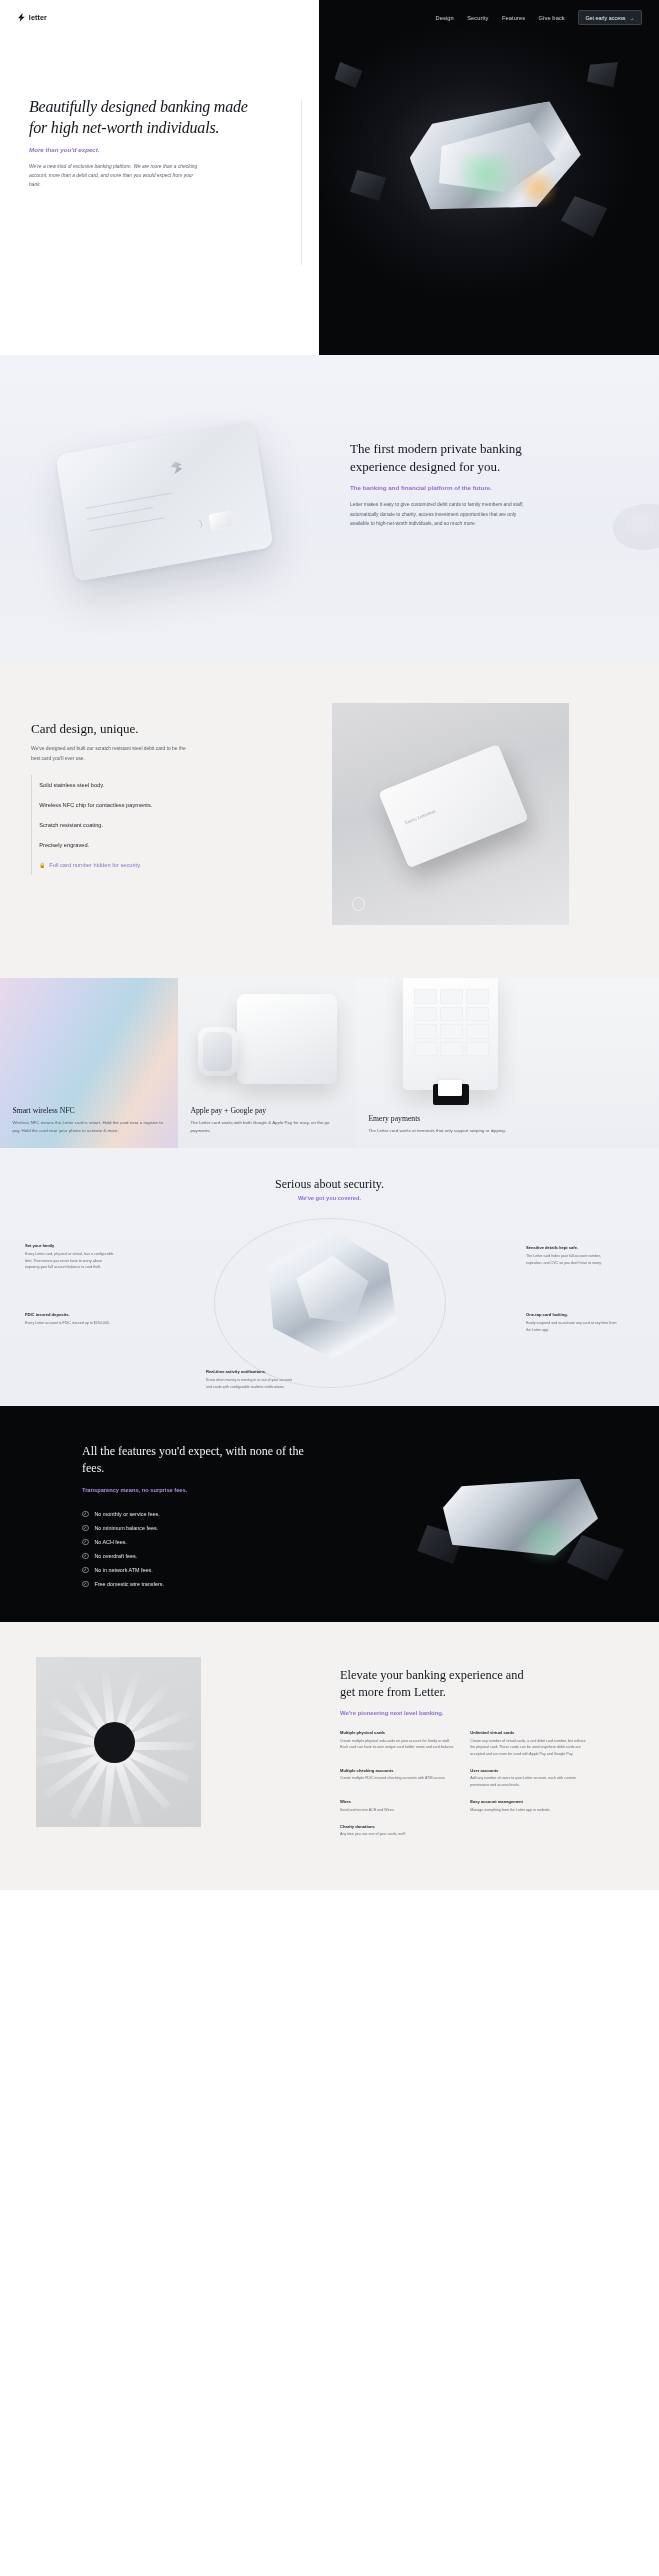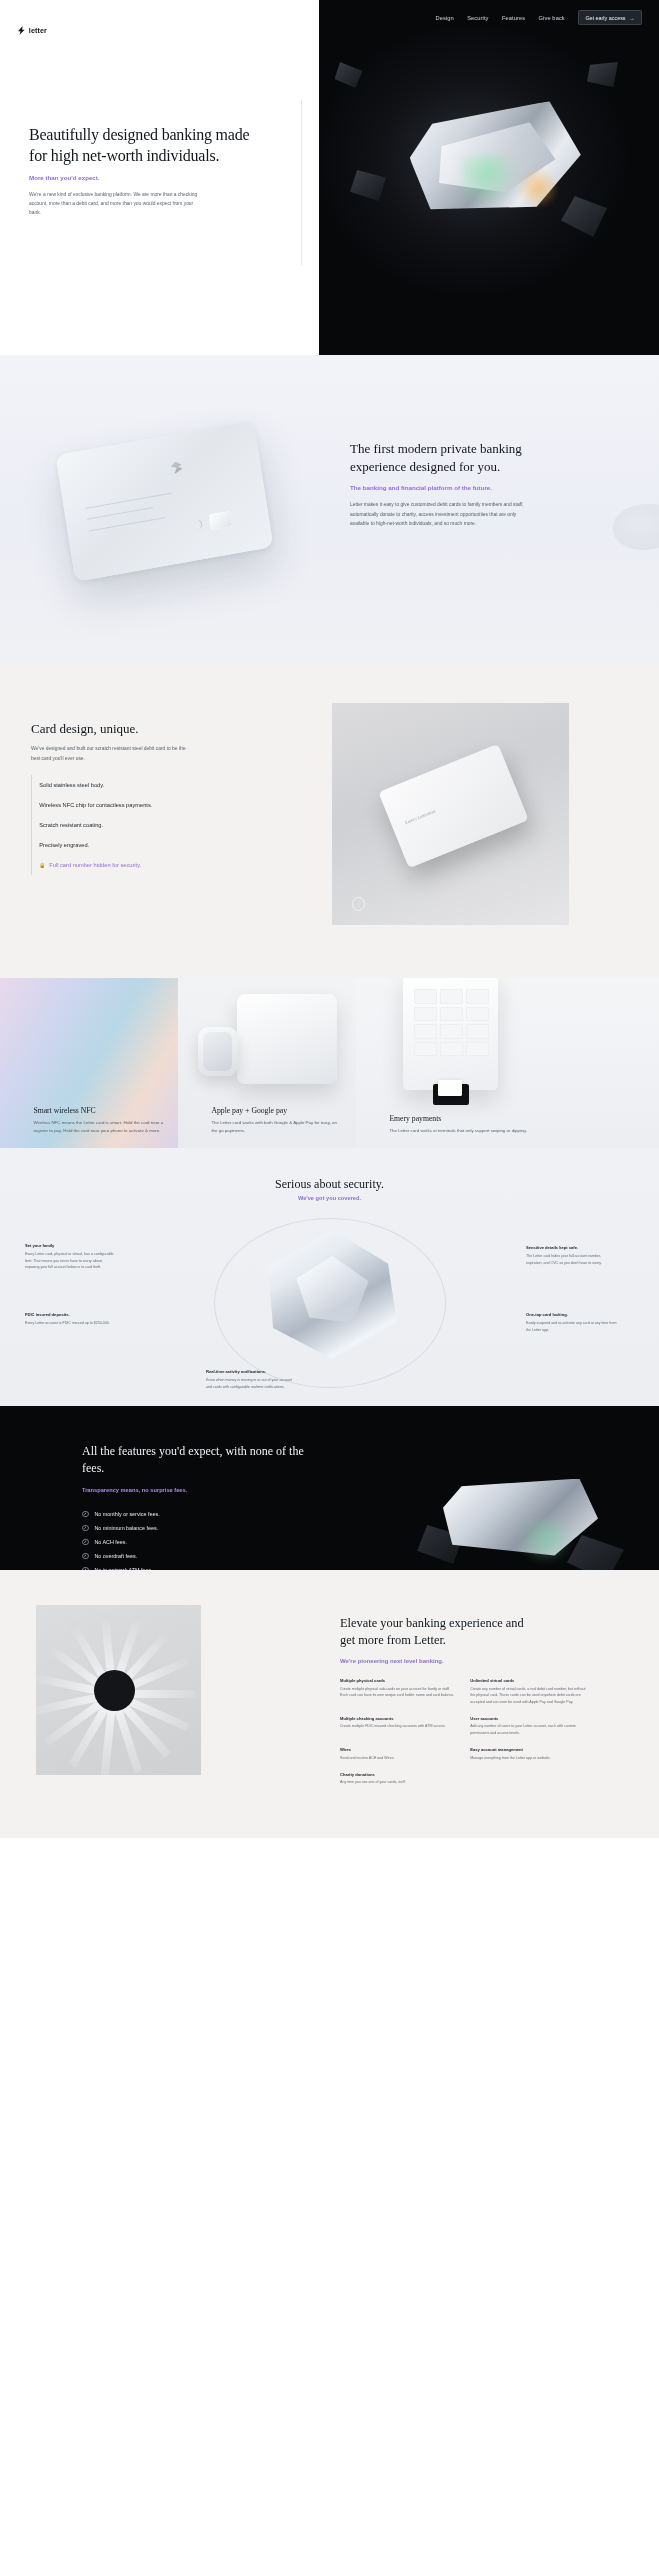--- a/index.html
+++ b/index.html
@@ -12,40 +12,40 @@
   }
   .page { width: 659px; position: relative; overflow: hidden; }
 
   
   .hero { position: relative; height: 355px; display: flex; background: #fff; }
   .hero-left { width: 319px; position: relative; background:#fff; }
   .hero-right { flex: 1; position: relative; background: #07080a; overflow: hidden; }
 
   .nav {
     position: absolute; top: 0; left: 0; right: 8px; height: 35px;
-    display: flex; align-items: flex-end; z-index: 40;
+    display: flex; align-items: center; z-index: 40;
   }
   .logo { display: flex; align-items: center; gap: 3.6px; margin-left: 17.5px; }
   .logo-mark { width: 7.7px; height: 8.8px; position: relative; }
   .logo-mark svg { display:block; }
   .logo-text { font-size: 7.2px; font-weight: 700; letter-spacing: 0.1px; color: #11161c; }
   .nav-links {
     position: absolute; right: 17.5px; top: 10.3px;
     display: flex; align-items: center; gap: 13.4px;
   }
   .nav-link { font-size: 5.7px; color: #e8eaee; opacity: .88; text-decoration: none; letter-spacing:0.1px;}
   .nav-cta {
     display: flex; align-items: center; gap: 3.6px;
     background: #20252c; color: #f2f4f7;
     border: 0.5px solid rgba(255,255,255,.14);
     border-radius: 2.1px; padding: 3.6px 6.2px; font-size: 5.4px;
   }
   .nav-cta .arrow { font-size: 5.2px; opacity: .8; }
 
-  .hero-copy { position: absolute; left: 29px; top: 124px; width: 222px; }
+  .hero-copy { position: absolute; left: 29px; top: 96px; width: 222px; font-style: italic; }
   .hero-copy h1 {
     font-family: "Liberation Serif", serif;
     font-size: 16px; line-height: 1.32; font-weight: 400; letter-spacing: -0.2px;
     color: #12171d;
   }
   .hero-sub {
     margin-top: 8.2px; font-size: 6.2px; color: #8f6fd6; font-weight: 600;
   }
   .hero-body {
     margin-top: 8.2px; font-size: 4.9px; line-height: 1.85; color: #575f6a; width: 170px;
@@ -142,21 +142,21 @@
   .refined-photo .pcard .sig { position:absolute; left: 13.4px; top: 36px; font-family:"Liberation Serif",serif; font-size:4.6px; color:#9aa0a8;}
   .refined-photo .knob { position:absolute; left: 19.6px; bottom: 14.4px; width: 13.4px; height: 13.4px; border-radius:50%; border:0.5px solid rgba(255,255,255,.6); }
 
   
   .sec-panels { display:flex; height: 170px; }
   .panel { position:relative; overflow:hidden; }
   .panel-1 { width: 178px; background: linear-gradient(120deg,#e9d9ea 0%, #cfd6ef 28%, #b8d7e6 52%, #f0dcd2 76%, #dcd3ea 100%); }
   .panel-2 { width: 178px; background: linear-gradient(180deg,#f2f3f5,#e9ebee); }
   .panel-3 { flex:1; background: linear-gradient(180deg,#f4f5f7,#eceef1); }
   .panel .cap {
-    position:absolute; left: 12.4px; bottom: 12.4px; right: 12.4px; margin-left: 21px;
+    position:absolute; left: 12.4px; bottom: 12.4px; right: 12.4px;
   }
   .panel .cap h3 { font-family:"Liberation Serif", serif; font-size: 7.7px; font-weight:400; margin-bottom: 4.1px; color:#14191f;}
   .panel .cap p { font-size: 4.4px; line-height: 1.85; color:#5a626d; }
   .panel-2 .pad { position:absolute; left: 59px; top: 15.5px; width: 100px; height: 90px;
     background: linear-gradient(160deg,#ffffff,#e2e5e9); border-radius: 8.2px; box-shadow: 0 9.3px 20.6px rgba(0,0,0,.12);}
   .panel-2 .watch { position:absolute; left: 19.6px; top: 49px; width: 40px; height: 49px;
     background: linear-gradient(160deg,#fbfbfc,#dadde2); border-radius: 11.3px; box-shadow: 0 7.2px 14.4px rgba(0,0,0,.13);}
   .panel-2 .watch:after{ content:""; position:absolute; inset: 5.2px; border-radius: 7.2px; background: linear-gradient(150deg,#eef0f3,#cfd3d9);}
   .panel-3 .term { position:absolute; left: 47px; top: -4.1px; width: 95px; height: 116px;
     background: linear-gradient(170deg,#ffffff,#eceef1); border-radius: 5.2px; box-shadow: 0 10.3px 23px rgba(0,0,0,.12);}
@@ -185,21 +185,21 @@
   .sfeat { position:absolute; width: 92px; }
   .sfeat h4 { font-size: 4.1px; font-weight:700; color:#1b2129; margin-bottom:3.1px;}
   .sfeat p { font-size: 3.6px; line-height:1.85; color:#636b76;}
   .sf-1 { left: 25px; top: 95px; }
   .sf-2 { left: 25px; top: 164px; }
   .sf-3 { left: 526px; top: 97px; }
   .sf-4 { left: 526px; top: 164px; }
   .sf-5 { left: 206px; top: 221px; }
 
   
-  .sec-dark { position:relative; height: 164px; background:#07080a; overflow:hidden;}
+  .sec-dark { position:relative; height: 216px; background:#07080a; overflow:hidden;}
   .sec-dark h2 { position:absolute; left: 82px; top: 37px; width: 237px;
     font-family:"Liberation Serif",serif; font-size: 12px; line-height:1.4; font-weight:400; color:#f1f3f6;}
   .sec-dark .accent { position:absolute; left: 82px; top: 81px; font-size: 5.7px; color:#a98fe0; font-weight:600;}
   .fee-list { position:absolute; left: 82px; top: 101px; }
   .fee-row { display:flex; align-items:center; gap: 5.7px; height: 14px; font-size: 5.4px; color:#e7eaee;}
   .tick { width: 6.7px; height: 6.7px; border-radius:50%; border:0.5px solid rgba(220,228,240,.5);
     display:flex; align-items:center; justify-content:center; font-size: 3.6px; color:#dfe5ee;}
   .dark-gem { position:absolute; right: 31px; top: 57px; width: 216px; height: 118px; }
   .dark-gem .dshard {
     position:absolute; left: 31px; top: 15.5px; width: 155px; height: 77px;

